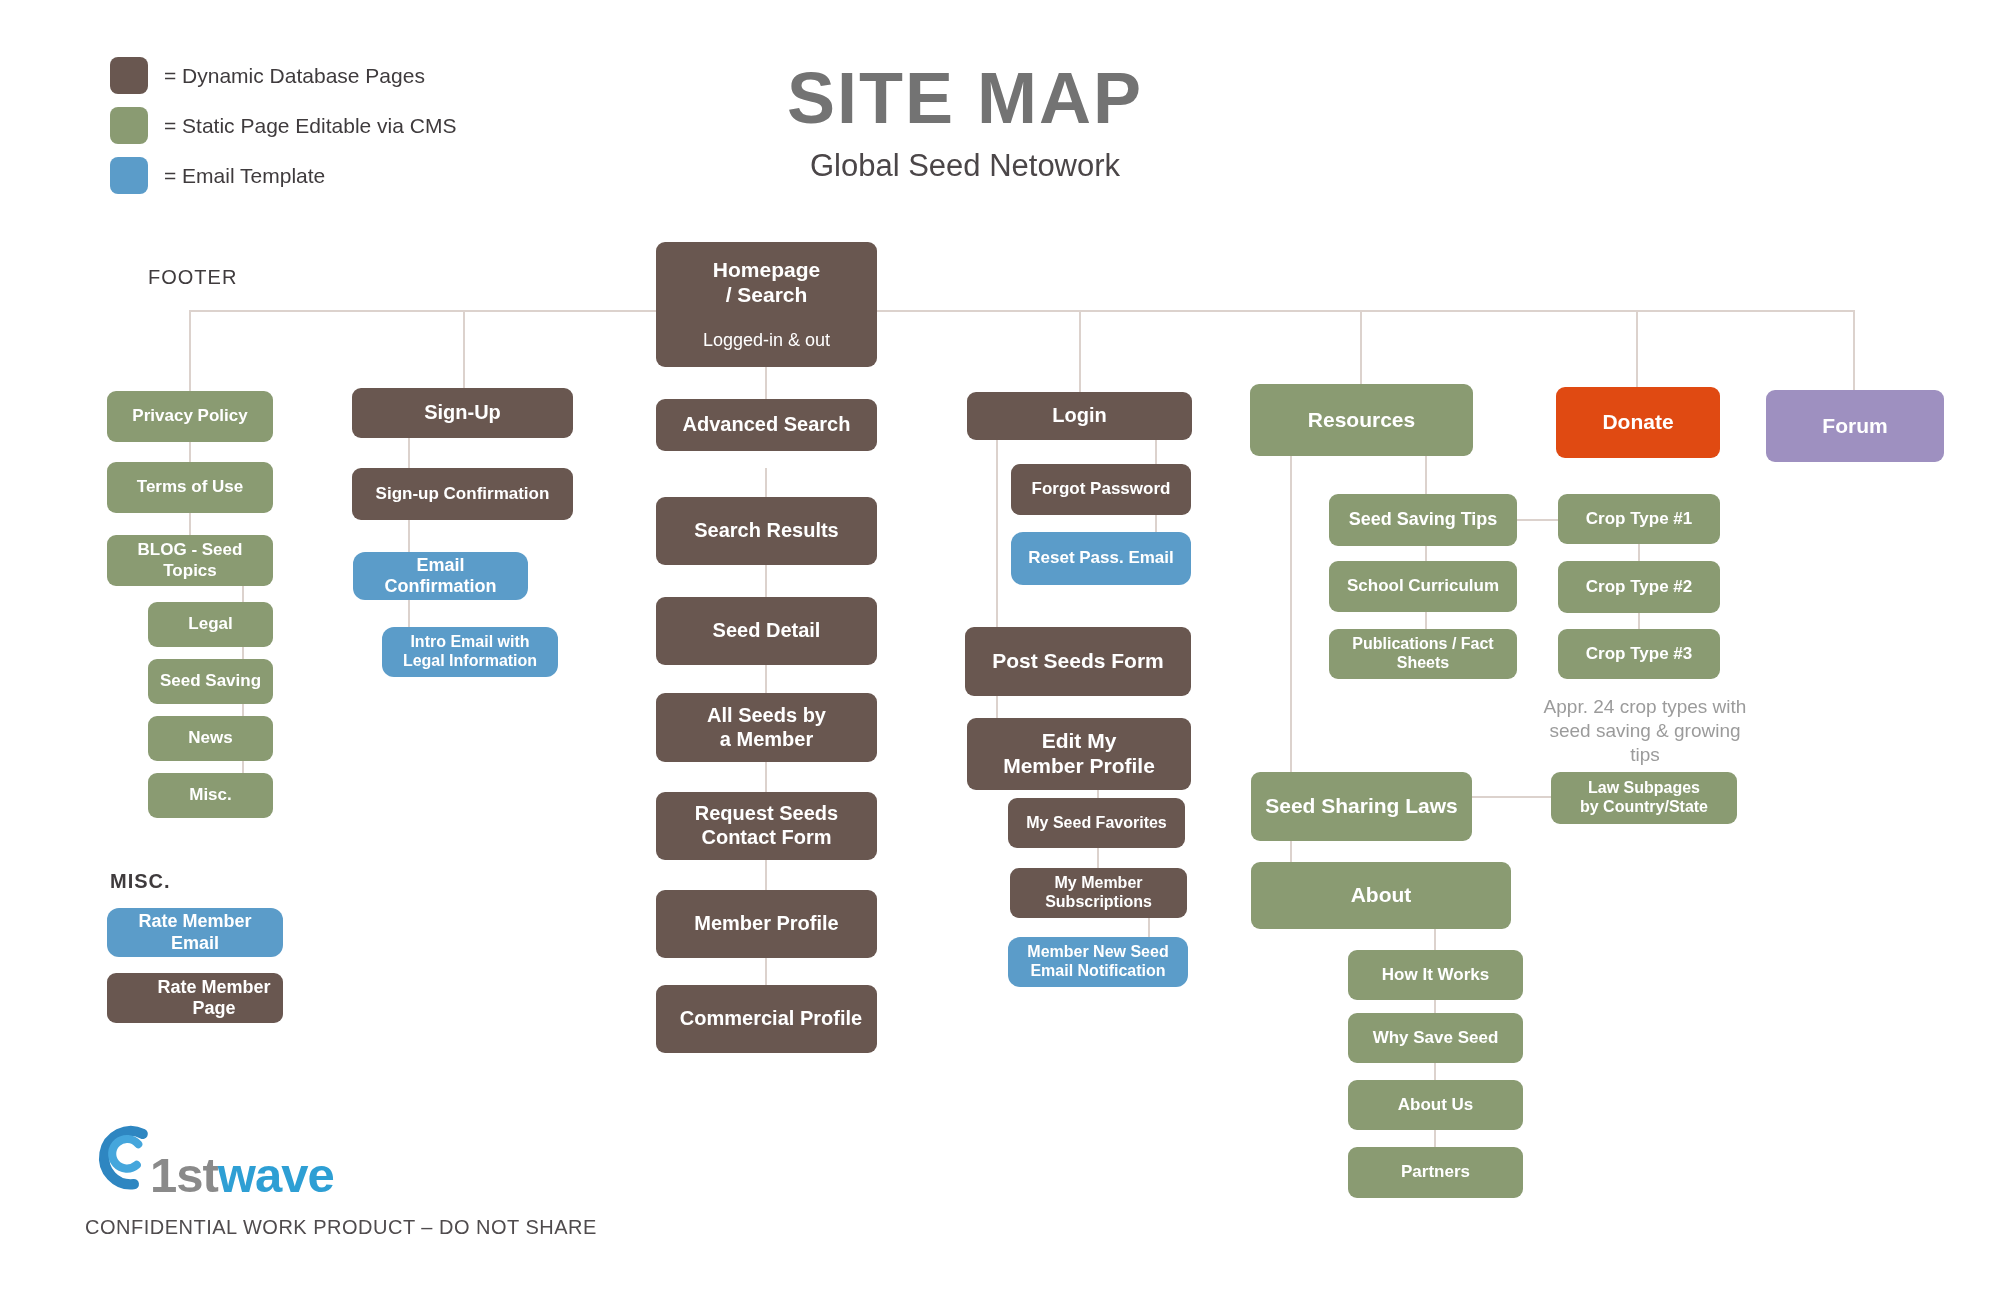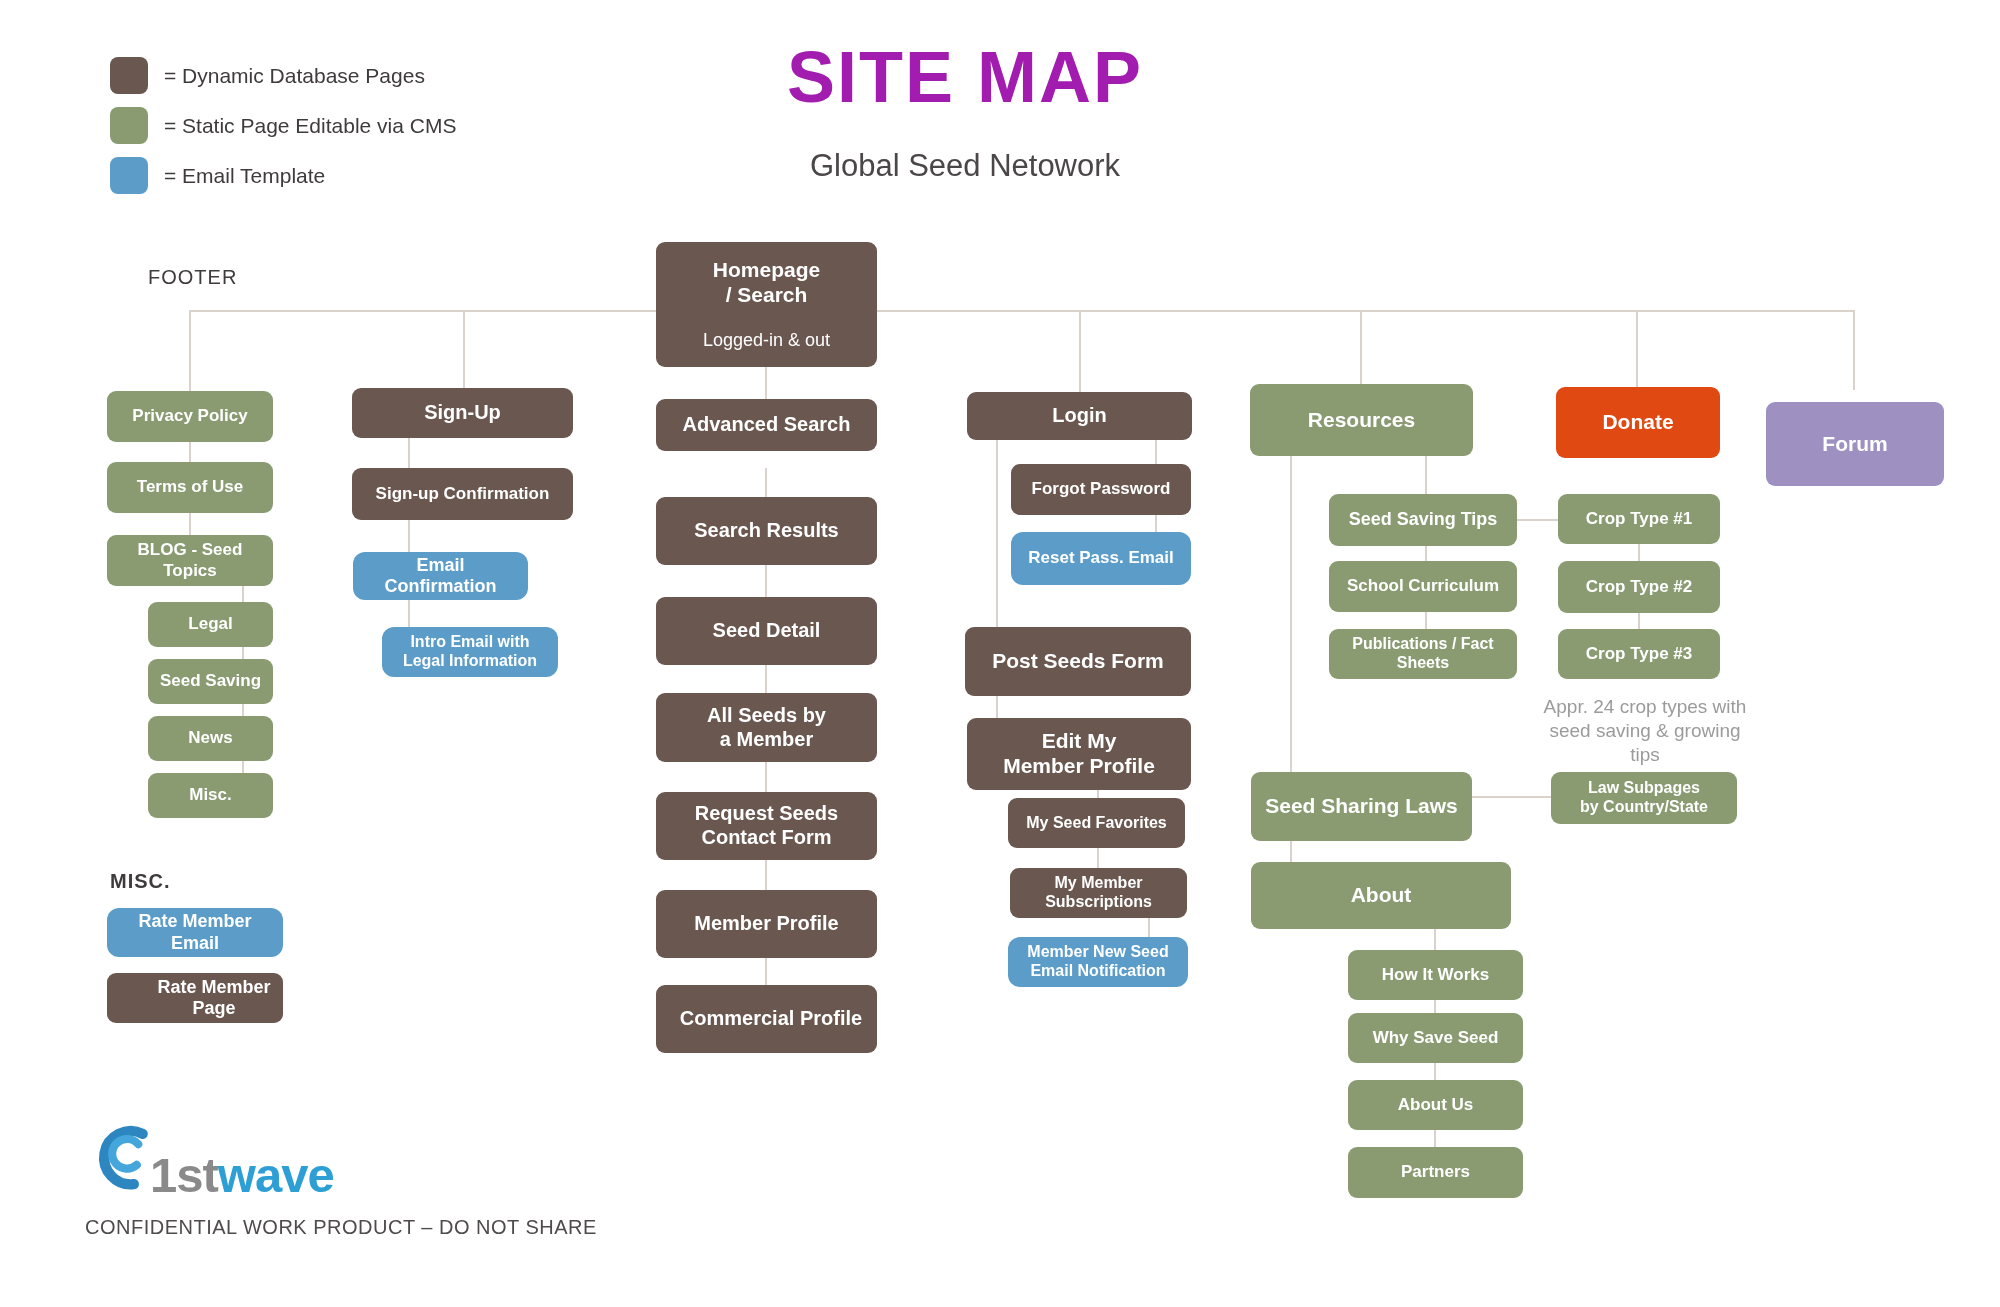--- a/index.html
+++ b/index.html
@@ -20,22 +20,22 @@
   .fs20{font-size:20px;}
   .fs18{font-size:18px;}
   .fs17{font-size:17px;}
   .fs16{font-size:16px;}
   .sub{font-weight:normal;font-size:18px;margin-top:22px;}
   
   .legend-row{position:absolute;display:flex;align-items:center;gap:16px;}
   .swatch{width:38px;height:37px;border-radius:8px;flex:0 0 auto;}
   .legend-label{font-size:21px;color:#3F3B3D;}
   
-  .page-title{position:absolute;left:700px;top:36px;width:530px;text-align:center;
-              font-size:72px;font-weight:bold;letter-spacing:2px;color:#a21caf;}
+  .page-title{position:absolute;left:700px;top:57px;width:530px;text-align:center;
+              font-size:72px;font-weight:bold;letter-spacing:2px;color:#737373;}
   .page-subtitle{position:absolute;left:700px;top:148px;width:530px;text-align:center;
                  font-size:31px;color:#4B4648;font-weight:500;}
   .sec-label{position:absolute;font-size:20px;color:#3F3B3D;letter-spacing:1px;}
   .note{position:absolute;font-size:19px;color:#9B9B9B;text-align:center;white-space:pre-line;line-height:1.25;}
   
   .logo{position:absolute;left:82px;top:1122px;display:flex;align-items:flex-end;}
   .logo-text{font-size:49px;font-weight:bold;letter-spacing:-1px;line-height:1;}
   .logo-1st{color:#8A8A8A;}
   .logo-wave{color:#2E9FD4;}
   .confidential{position:absolute;left:85px;top:1216px;font-size:20px;color:#4F4B4D;letter-spacing:0.5px;}
@@ -171,21 +171,21 @@
   <div class="box stat fs17" style="left:1348px;top:1080px;width:175px;height:50px;">About Us</div>
   <div class="box stat fs17" style="left:1348px;top:1147px;width:175px;height:51px;">Partners</div>
 
   <div class="box stat fs17" style="left:1558px;top:494px;width:162px;height:50px;">Crop Type #1</div>
   <div class="box stat fs17" style="left:1558px;top:561px;width:162px;height:52px;">Crop Type #2</div>
   <div class="box stat fs17" style="left:1558px;top:629px;width:162px;height:50px;">Crop Type #3</div>
   <div class="note" style="left:1540px;top:695px;width:210px;">Appr. 24 crop types with
 seed saving &amp; growing tips</div>
 
   <div class="box donate fs21" style="left:1556px;top:387px;width:164px;height:71px;">Donate</div>
-  <div class="box forum fs21" style="left:1766px;top:402px;width:178px;height:84px;">Forum</div>
+  <div class="box forum fs21" style="left:1766px;top:390px;width:178px;height:72px;">Forum</div>
 
   <div class="logo">
     <span style="margin-right:-6px;">
       <svg width="74" height="74" viewBox="0 0 100 100">
         <path d="M 82 16 A 36 36 0 1 0 70 84" fill="none" stroke="#2E86C1" stroke-width="14" stroke-linecap="round"></path>
         <path d="M 76 30 A 20 20 0 1 0 74 58" fill="none" stroke="#45A6DC" stroke-width="11" stroke-linecap="round"></path>
       </svg>
     </span>
     <span class="logo-text">
       <span class="logo-1st">1st</span><span class="logo-wave">wave</span>

